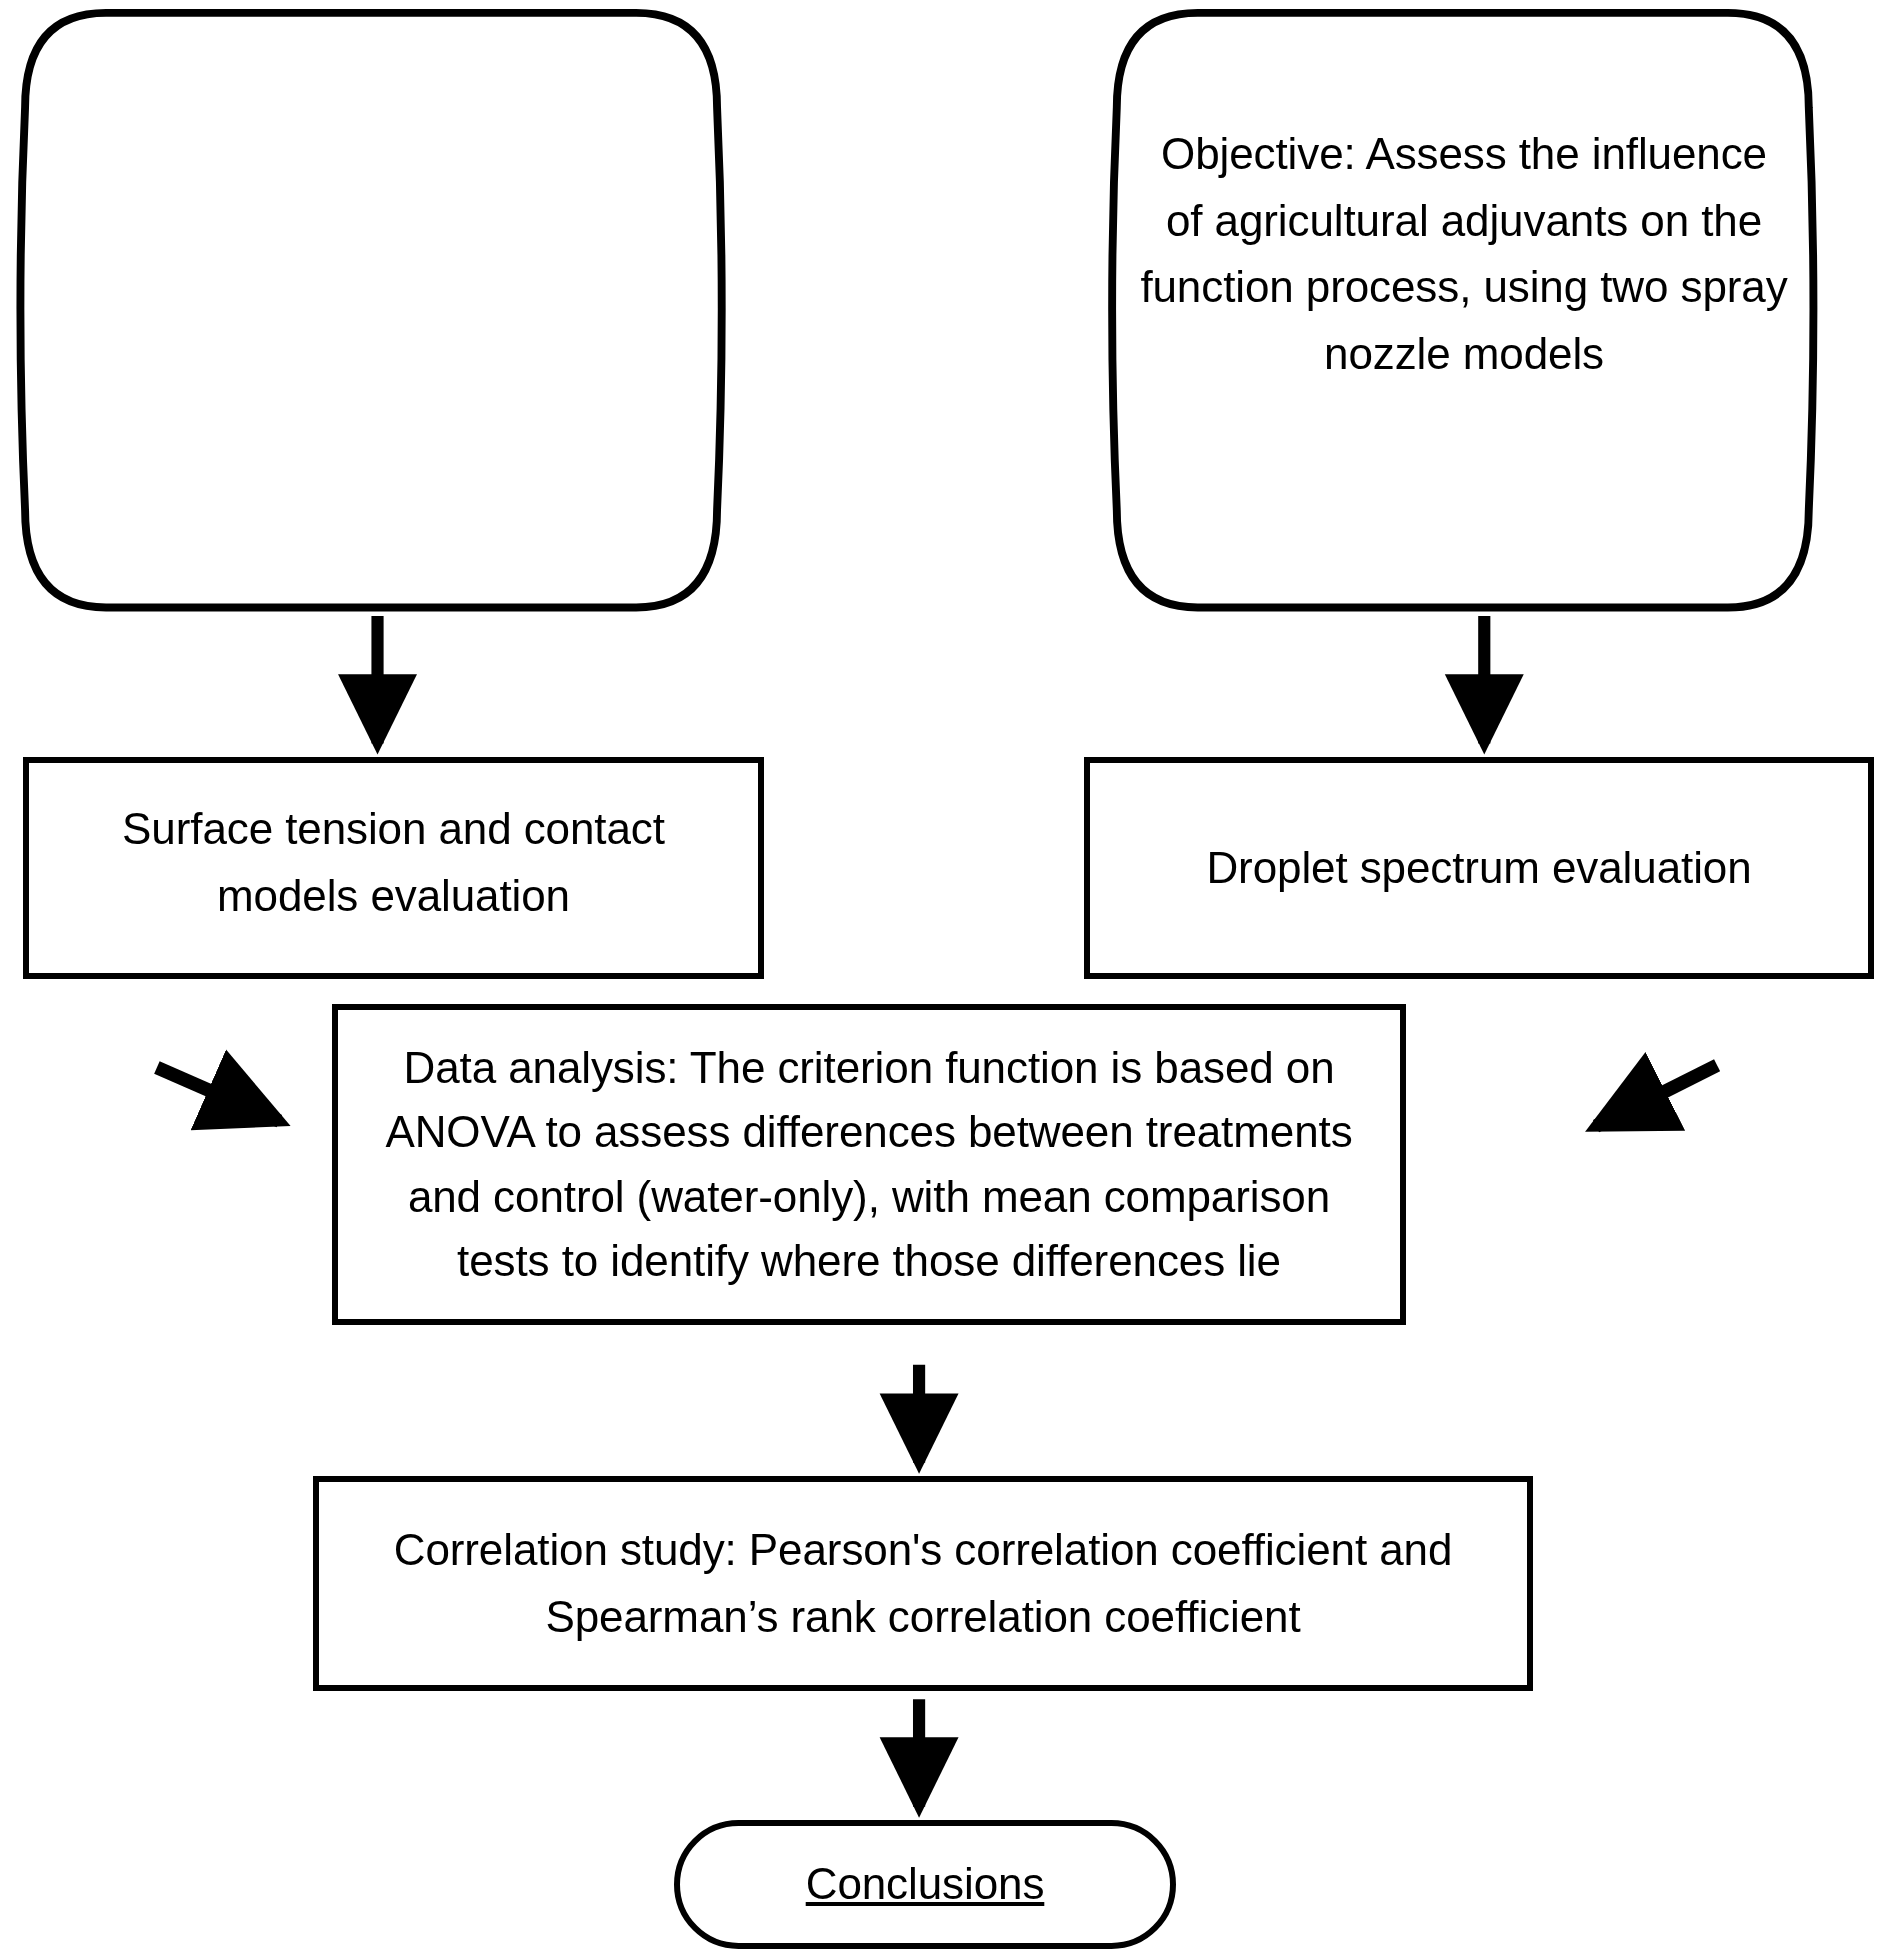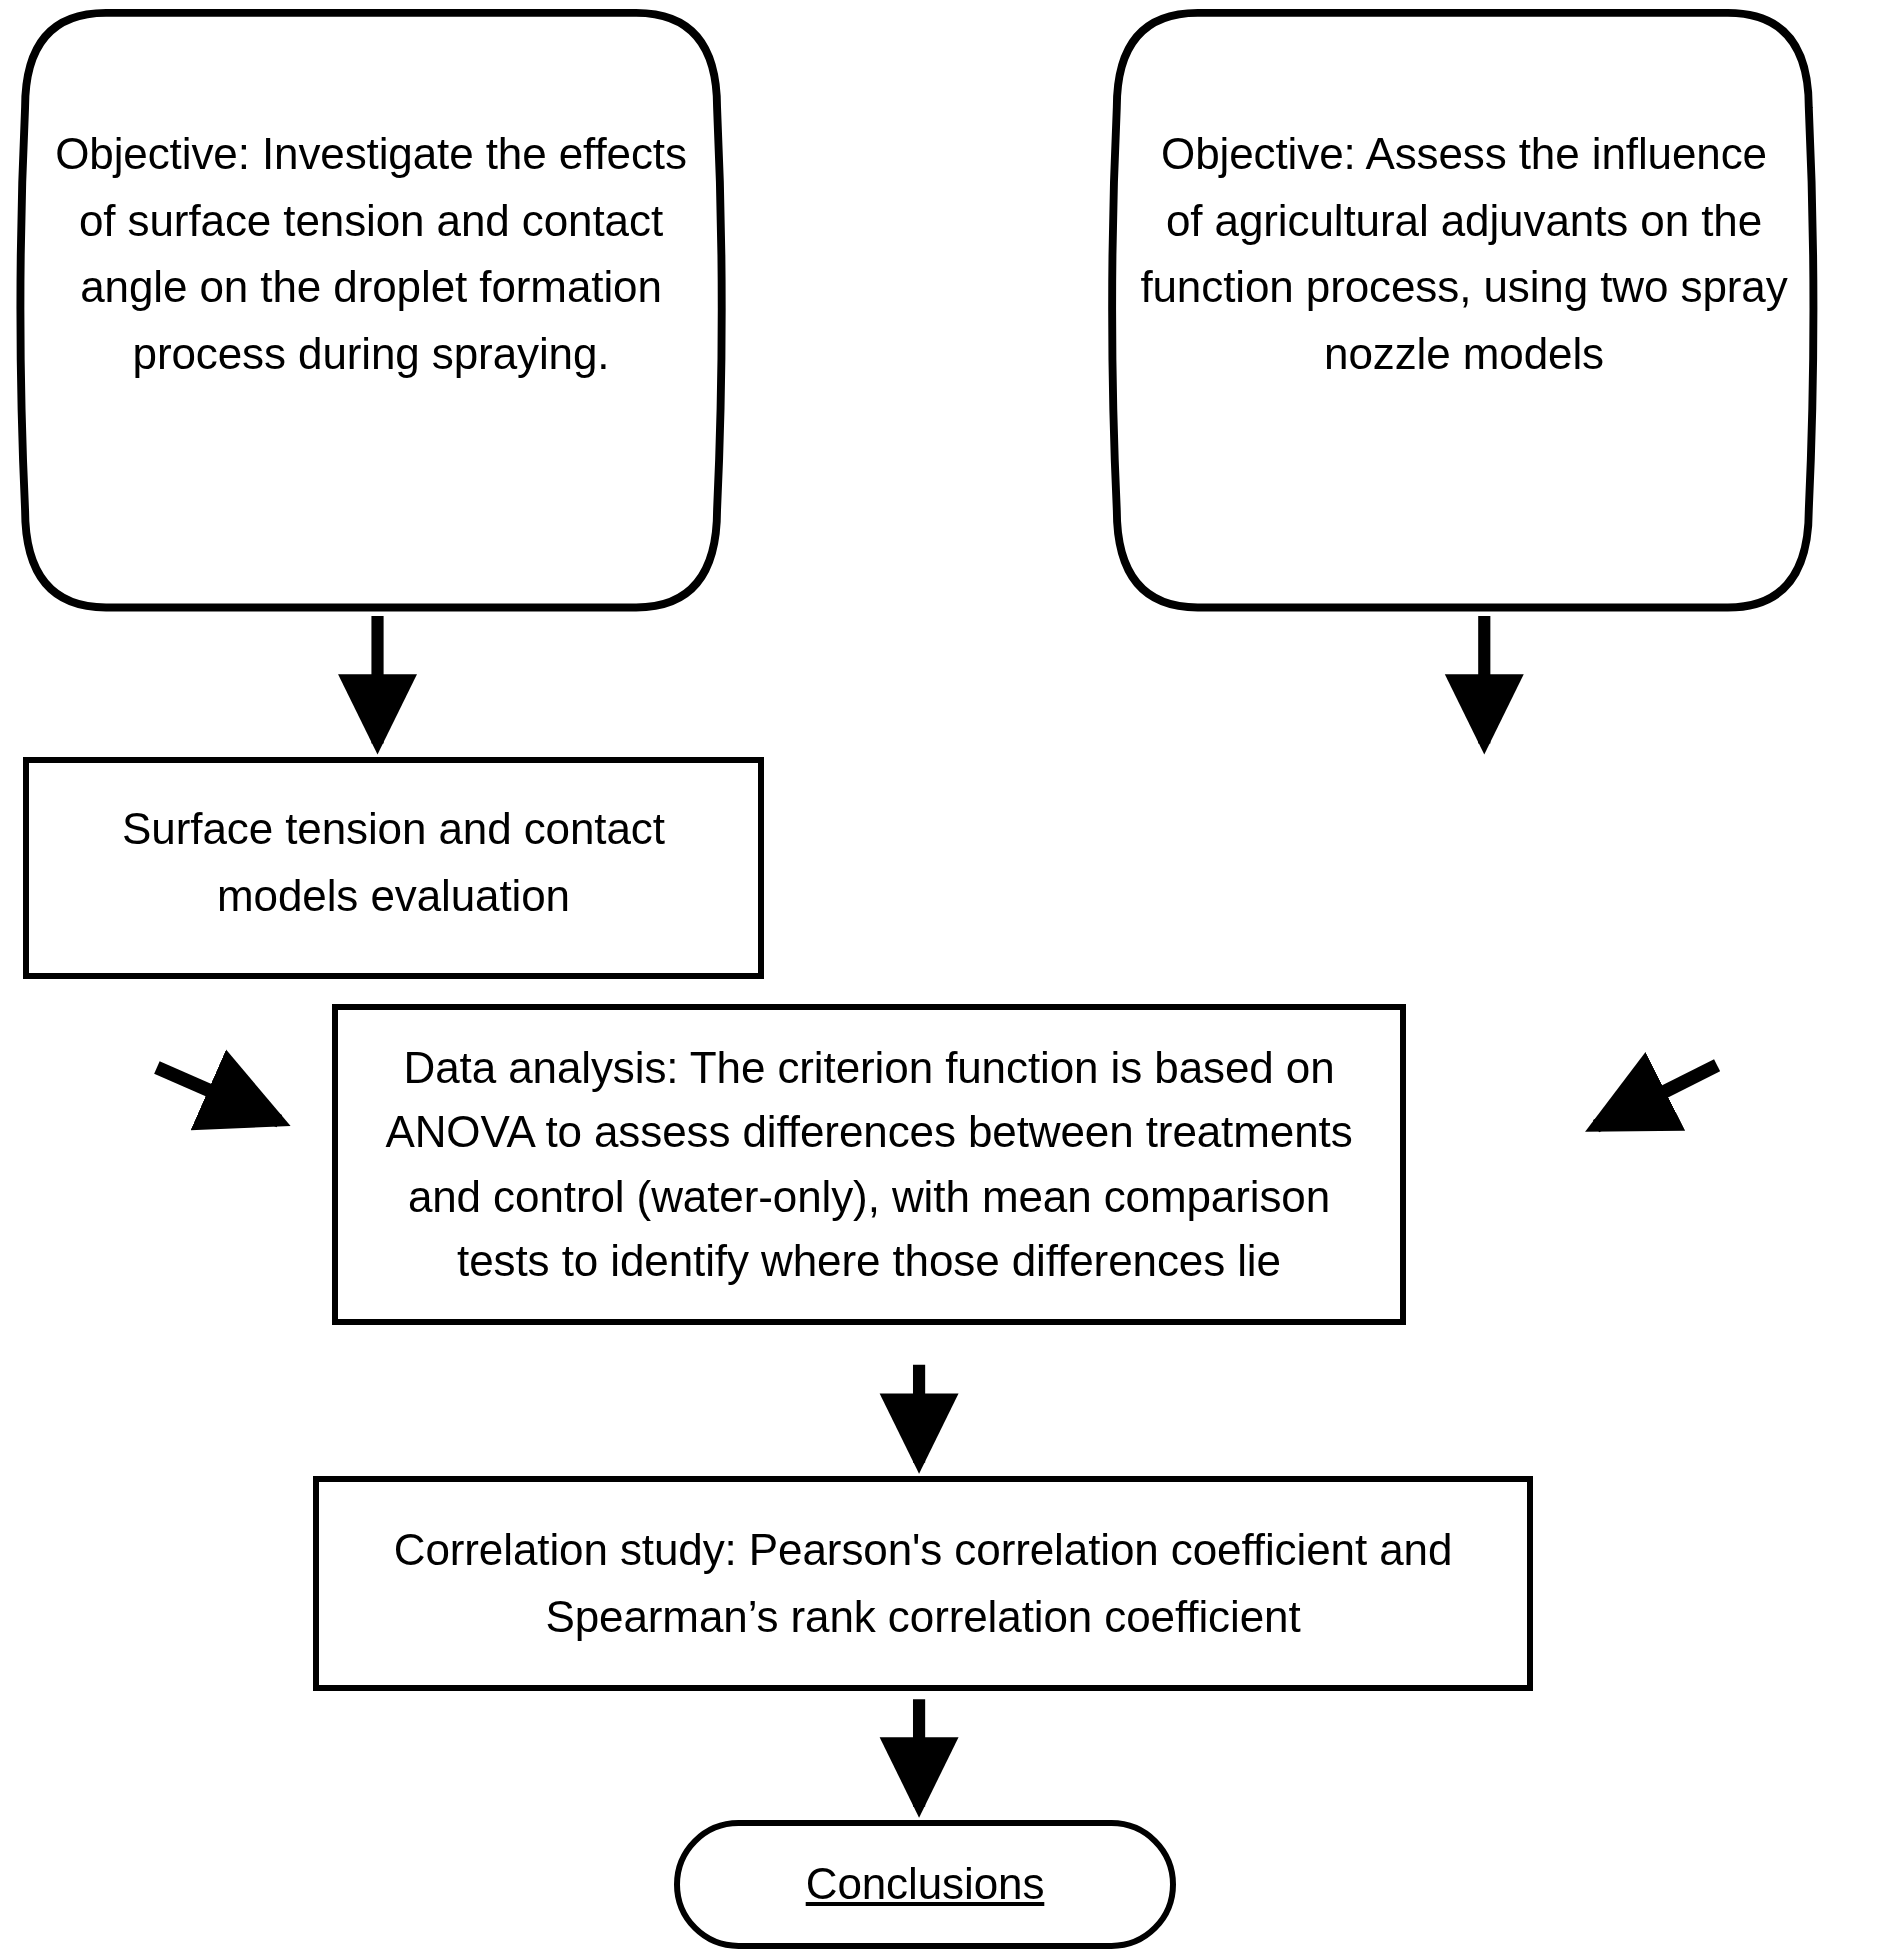--- a/index.html
+++ b/index.html
@@ -76,32 +76,32 @@
 
     <line x1="219" y1="1490" x2="390" y2="1565" stroke="#000" stroke-width="19" marker-end="url(#ah)"></line>
 
     <line x1="2397" y1="1487" x2="2228" y2="1572" stroke="#000" stroke-width="19" marker-end="url(#ah)"></line>
 
     <line x1="1283" y1="1905" x2="1283" y2="2042" stroke="#000" stroke-width="17" marker-end="url(#ah)"></line>
 
     <line x1="1283" y1="2372" x2="1283" y2="2522" stroke="#000" stroke-width="17" marker-end="url(#ah)"></line>
   </svg>
 
-  <div class="node" id="obj-left">
-    <span class="txt">Objective: Investigate the effects of surface tension and contact angle on the droplet formation process during spraying.</span>
-  </div>
 
   <div class="node" id="obj-right">
     <span class="txt">Objective: Assess the influence of agricultural adjuvants on the function process, using two spray nozzle models</span>
   </div>
 
   <div class="node" id="eval-left">
     <span class="txt">Surface tension and contact models evaluation</span>
   </div>
 
+  <div class="node" id="eval-right">
+    <span class="txt">Droplet spectrum evaluation</span>
+  </div>
 
   <div class="node" id="data-analysis">
     <span class="txt">Data analysis: The criterion function is based on ANOVA to assess differences between treatments and control (water-only), with mean comparison tests to identify where those differences lie</span>
   </div>
 
   <div class="node" id="correlation">
     <span class="txt">Correlation study: Pearson's correlation coefficient and Spearman’s rank correlation coefficient</span>
   </div>
 
   <div class="node" id="conclusions">

